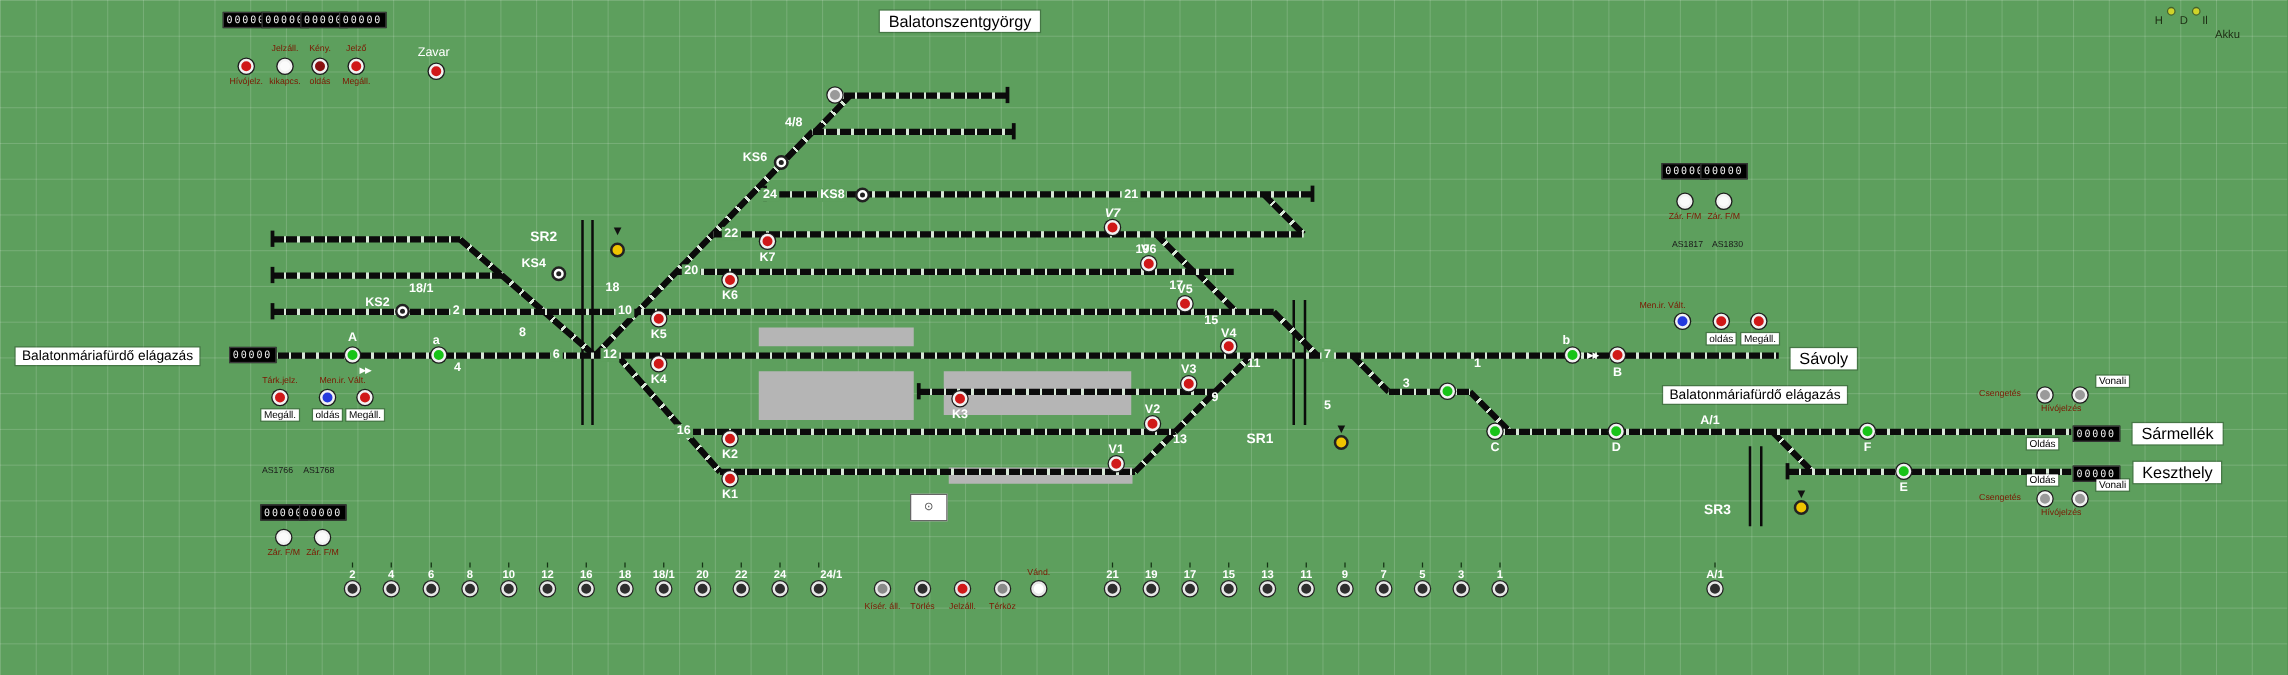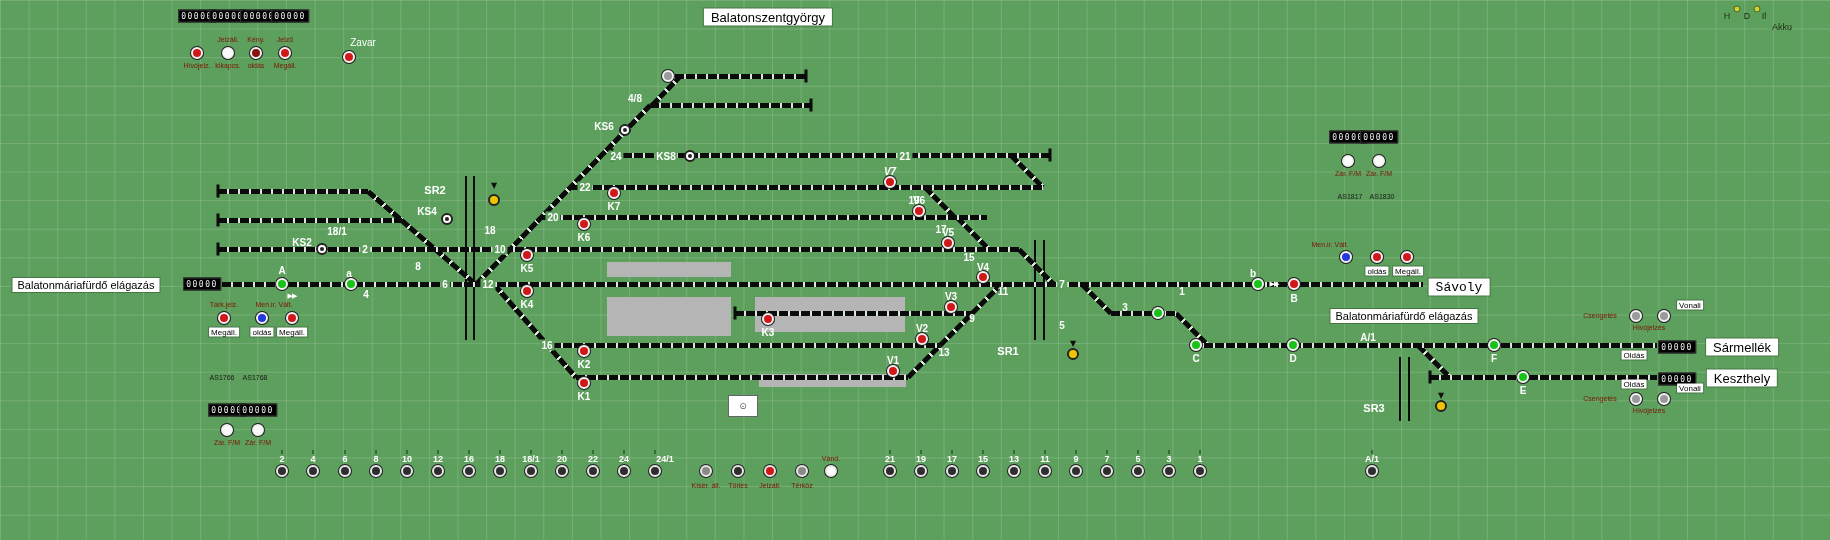--- a/index.html
+++ b/index.html
@@ -9,21 +9,21 @@
       linear-gradient(rgba(255,255,255,.16) 1px, transparent 1px),
       linear-gradient(90deg, rgba(255,255,255,.16) 1px, transparent 1px);
     background-size:28.6px 28.6px;
     font-family:"Liberation Sans",sans-serif;}
   .t{position:absolute;transform:translate(-50%,-50%);white-space:nowrap;z-index:9;text-align:center;line-height:1.05;}
   .num{font:bold 10px/11px "Liberation Sans",sans-serif;color:#fff;background:#5d9f5d;padding:0 2px;}
   .slabel{font:bold 10px "Liberation Sans",sans-serif;color:#fff;}
   .sr{font:bold 11px "Liberation Sans",sans-serif;color:#fff;}
   .tred{font:7px/8px "Liberation Sans",sans-serif;color:#7c1600;}
   .tblk{font:7px "Liberation Sans",sans-serif;color:#1a1a1a;}
-  .wtext{font:10px "Liberation Sans",sans-serif;color:#fff;margin-left:16px;}
+  .wtext{font:10px "Liberation Sans",sans-serif;color:#fff;}
   .hdi{font:9px "Liberation Sans",sans-serif;color:#1c2c12;}
   .bnum{font:bold 9px "Liberation Sans",sans-serif;color:#fff;}
   .box{position:absolute;transform:translate(-50%,-50%);background:#fff;color:#000;
        font:11px "Liberation Sans",sans-serif;padding:1px 5px;white-space:nowrap;z-index:10;
        box-shadow:0 0 0 1px rgba(0,0,0,.25);}
   .box.big{font-size:13px;padding:1px 7px;}
   .box.sm{font-size:8px;padding:0 2px;}
   .counter{position:absolute;transform:translate(-50%,-50%);background:#000;color:#efefef;
        font:8px "DejaVu Sans Mono",monospace;letter-spacing:1.5px;padding:1px 2px;border:1px solid #3a3a3a;z-index:10;}
   .track{position:absolute;height:5px;z-index:5;
@@ -51,21 +51,21 @@
   .tick{position:absolute;width:1px;height:4px;background:#143314;transform:translateX(-50%);z-index:8;}
   .pbox{position:absolute;width:28px;height:20px;background:#fff;border:1px solid #666;transform:translate(-50%,-50%);
        z-index:7;color:#555;font:9px "DejaVu Sans",sans-serif;text-align:center;line-height:20px;}
 </style>
 </head>
 <body>
 
 <div id="panel">
   <div class="box big" style="left:768px;top:17px;">Balatonszentgyörgy</div>
   <div class="box" style="left:86px;top:285px;">Balatonmáriafürdő elágazás</div>
-  <div class="box big" style="left:1459px;top:287px;font-family:Liberation Mono, monospace;">Sávoly</div>
+  <div class="box big" style="left:1459px;top:287px;">Sávoly</div>
   <div class="box" style="left:1404px;top:316px;">Balatonmáriafürdő elágazás</div>
   <div class="box big" style="left:1742px;top:347px;">Sármellék</div>
   <div class="box big" style="left:1742px;top:378px;">Keszthely</div>
 <div class="plat" style="left: 607px; top: 262px; width: 124px; height: 15px;"></div>
     <div class="plat" style="left: 607px; top: 297px; width: 124px; height: 39px;"></div>
     <div class="plat" style="left: 755px; top: 297px; width: 150px; height: 35px;"></div>
     <div class="plat" style="left: 759px; top: 374px; width: 147px; height: 13px;"></div>
     <div class="srline" style="left: 466px; top: 176px; height: 164px;"></div>
     <div class="srline" style="left: 474px; top: 176px; height: 164px;"></div>
     <div class="srline" style="left: 1035px; top: 240px; height: 100px;"></div>

